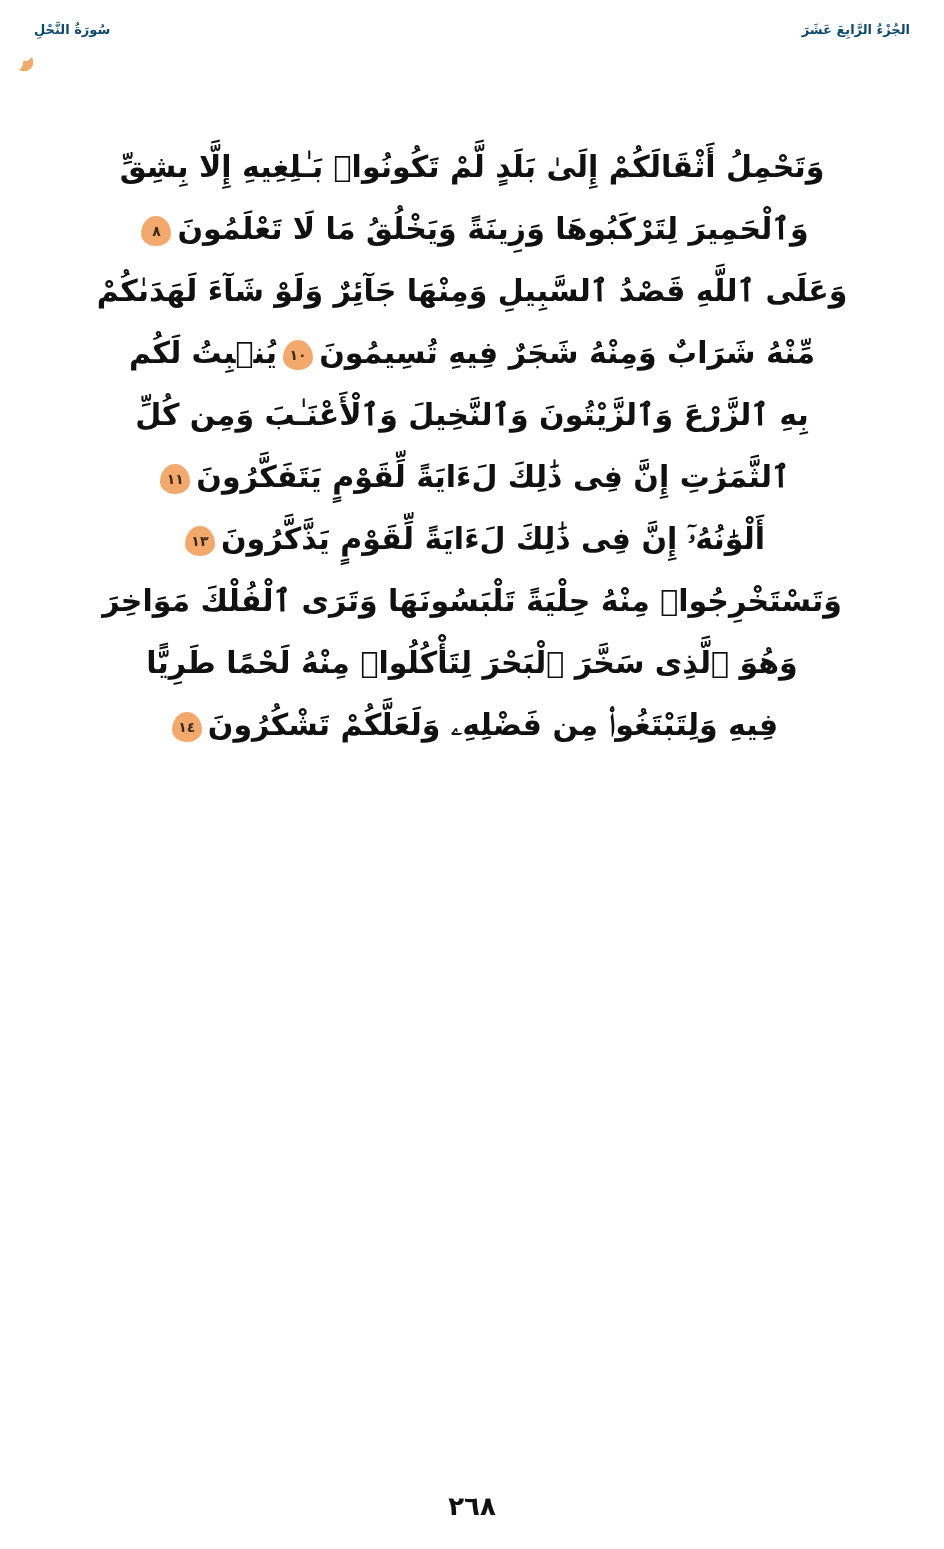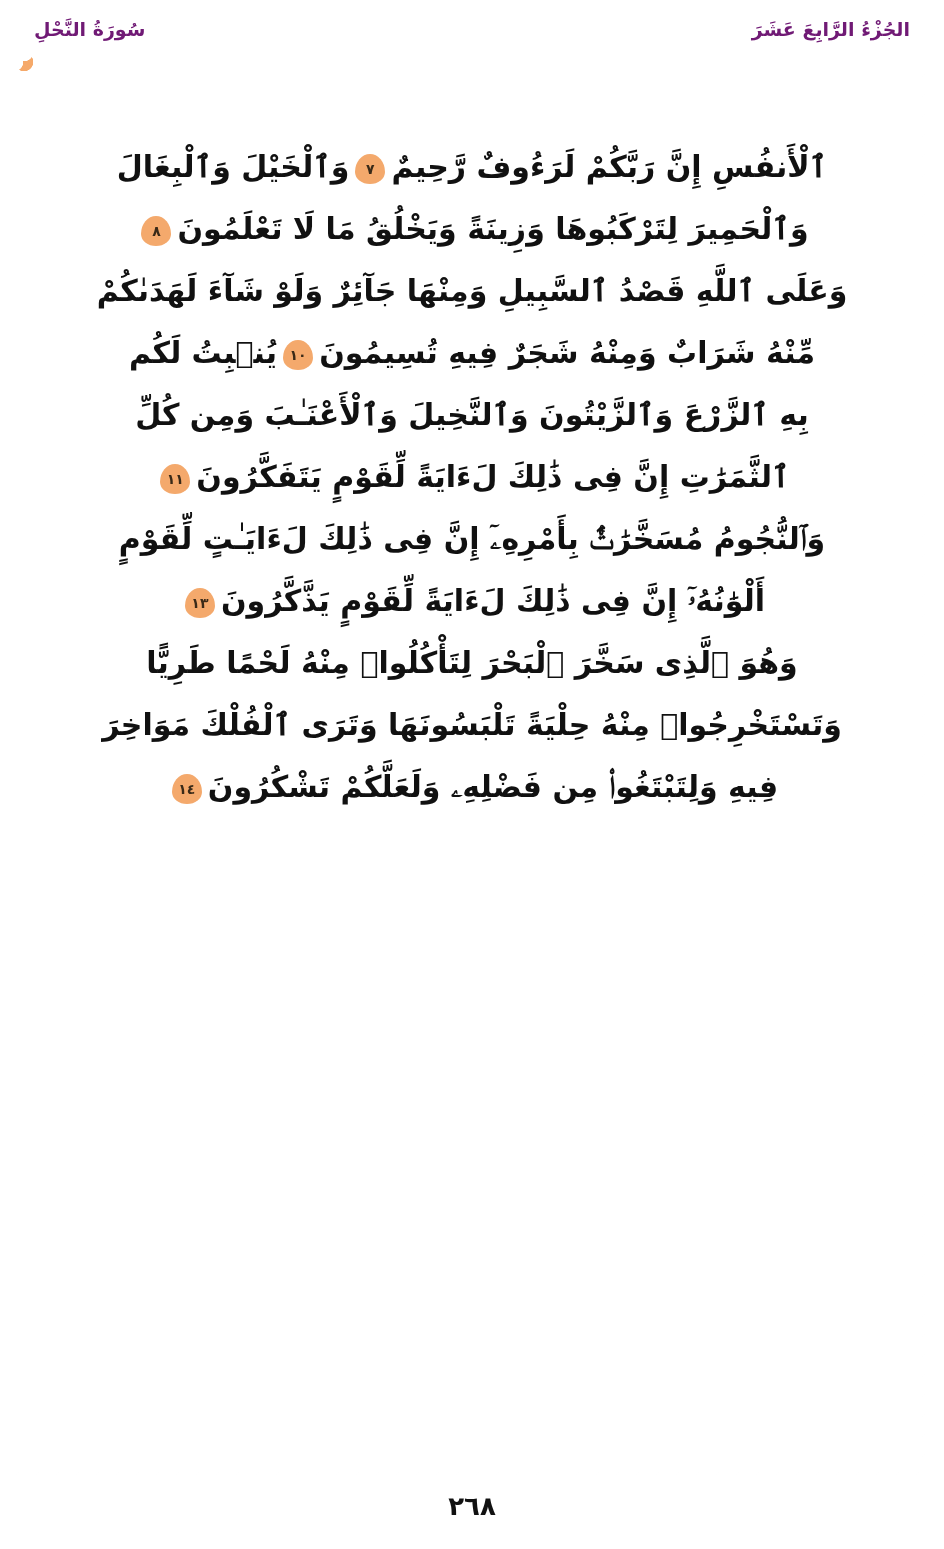--- a/index.html
+++ b/index.html
@@ -33,23 +33,23 @@
     height: 42px;
     display: flex;
     flex-direction: row;
     justify-content: space-between;
     align-items: center;
     padding: 0 34px;
     box-sizing: border-box;
   }
   .header-item {
     font-family: "DejaVu Sans", sans-serif;
-    font-size: 19px;
+    font-size: 13px;
     font-weight: bold;
-    color: #701a75;
+    color: #0c4a6e;
     letter-spacing: 0;
     white-space: nowrap;
   }
 
   
   .frame-outer {
     position: absolute;
     top: 52px;
     left: 14px;
     width: 916px;
@@ -151,30 +151,29 @@
   <div class="header">
     <div class="header-item">الجُزْءُ الرَّابِعَ عَشَرَ</div>
     <div class="header-item">سُورَةُ النَّحْلِ</div>
   </div>
 
   <div class="frame-outer"></div>
   <div class="frame-scallop"></div>
   <div class="frame-inner-white"></div>
 
   <div class="text-body" id="text-body">
-      <div class="ayah-line"><span>ٱلْأَنفُسِ إِنَّ رَبَّكُمْ لَرَءُوفٌ رَّحِيمٌ</span><span class="ayah-num">٧</span><span>وَٱلْخَيْلَ وَٱلْبِغَالَ</span></div>
+      <div class="ayah-line"><span>وَتَحْمِلُ أَثْقَالَكُمْ إِلَىٰ بَلَدٍ لَّمْ تَكُونُوا۟ بَـٰلِغِيهِ إِلَّا بِشِقِّ</span></div>
       <div class="ayah-line"><span>وَٱلْحَمِيرَ لِتَرْكَبُوهَا وَزِينَةً وَيَخْلُقُ مَا لَا تَعْلَمُونَ</span><span class="ayah-num">٨</span></div>
       <div class="ayah-line"><span>وَعَلَى ٱللَّهِ قَصْدُ ٱلسَّبِيلِ وَمِنْهَا جَآئِرٌ وَلَوْ شَآءَ لَهَدَىٰكُمْ</span></div>
       <div class="ayah-line"><span>مِّنْهُ شَرَابٌ وَمِنْهُ شَجَرٌ فِيهِ تُسِيمُونَ</span><span class="ayah-num">١٠</span><span>يُنۢبِتُ لَكُم</span></div>
       <div class="ayah-line"><span>بِهِ ٱلزَّرْعَ وَٱلزَّيْتُونَ وَٱلنَّخِيلَ وَٱلْأَعْنَـٰبَ وَمِن كُلِّ</span></div>
       <div class="ayah-line"><span>ٱلثَّمَرَٰتِ إِنَّ فِى ذَٰلِكَ لَءَايَةً لِّقَوْمٍ يَتَفَكَّرُونَ</span><span class="ayah-num">١١</span></div>
-      <div class="ayah-line"><span>وَٱلنُّجُومُ مُسَخَّرَٰتٌۢ بِأَمْرِهِۦٓ إِنَّ فِى ذَٰلِكَ لَءَايَـٰتٍ لِّقَوْمٍ</span></div>
       <div class="ayah-line"><span>أَلْوَٰنُهُۥٓ إِنَّ فِى ذَٰلِكَ لَءَايَةً لِّقَوْمٍ يَذَّكَّرُونَ</span><span class="ayah-num">١٣</span></div>
+      <div class="ayah-line"><span>وَتَسْتَخْرِجُوا۟ مِنْهُ حِلْيَةً تَلْبَسُونَهَا وَتَرَى ٱلْفُلْكَ مَوَاخِرَ</span></div>
       <div class="ayah-line"><span>وَهُوَ ٱلَّذِى سَخَّرَ ٱلْبَحْرَ لِتَأْكُلُوا۟ مِنْهُ لَحْمًا طَرِيًّا</span></div>
-      <div class="ayah-line"><span>وَتَسْتَخْرِجُوا۟ مِنْهُ حِلْيَةً تَلْبَسُونَهَا وَتَرَى ٱلْفُلْكَ مَوَاخِرَ</span></div>
       <div class="ayah-line"><span>فِيهِ وَلِتَبْتَغُوا۟ مِن فَضْلِهِۦ وَلَعَلَّكُمْ تَشْكُرُونَ</span><span class="ayah-num">١٤</span></div>
     </div>
 
   <div class="footer">
     <div class="page-number">٢٦٨</div>
   </div>
 
 </div>
 
 </body></html>

